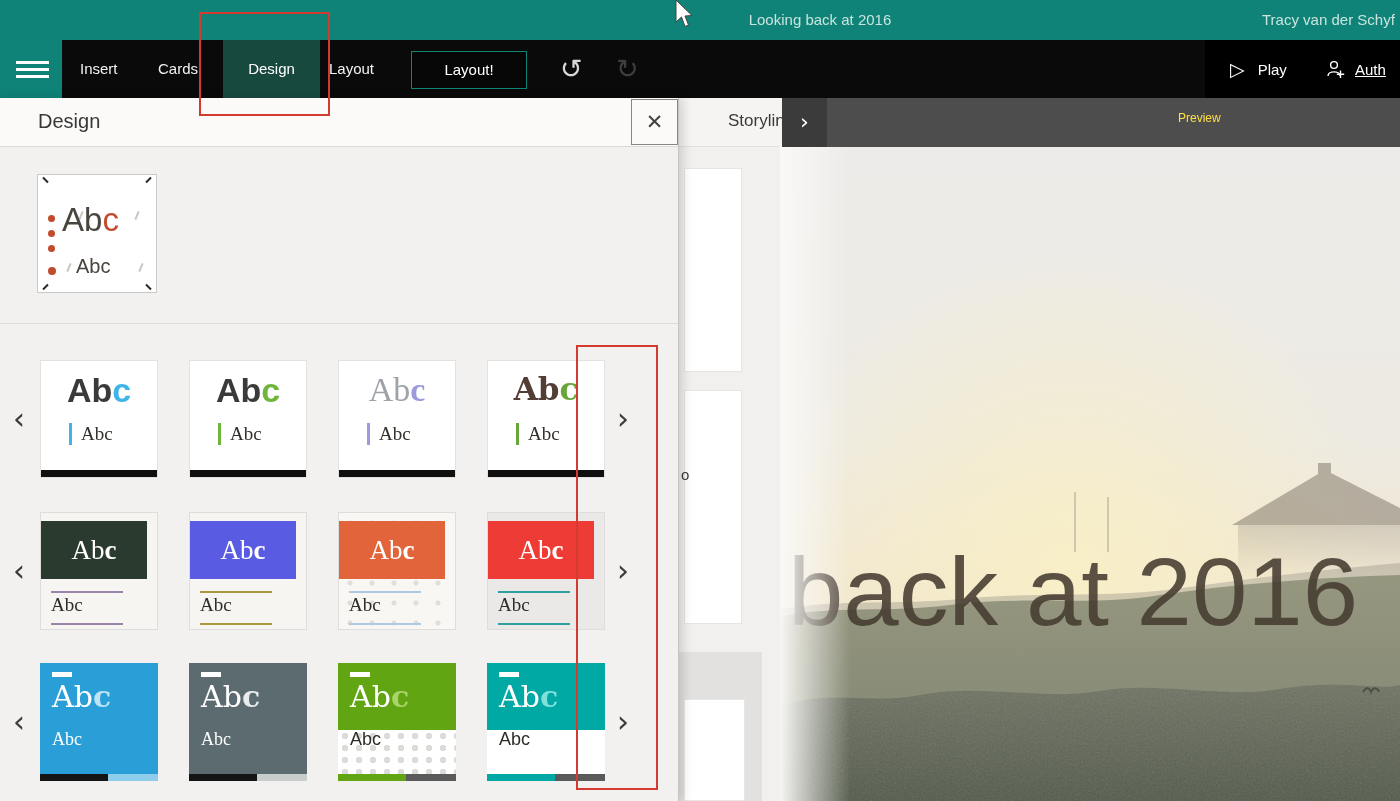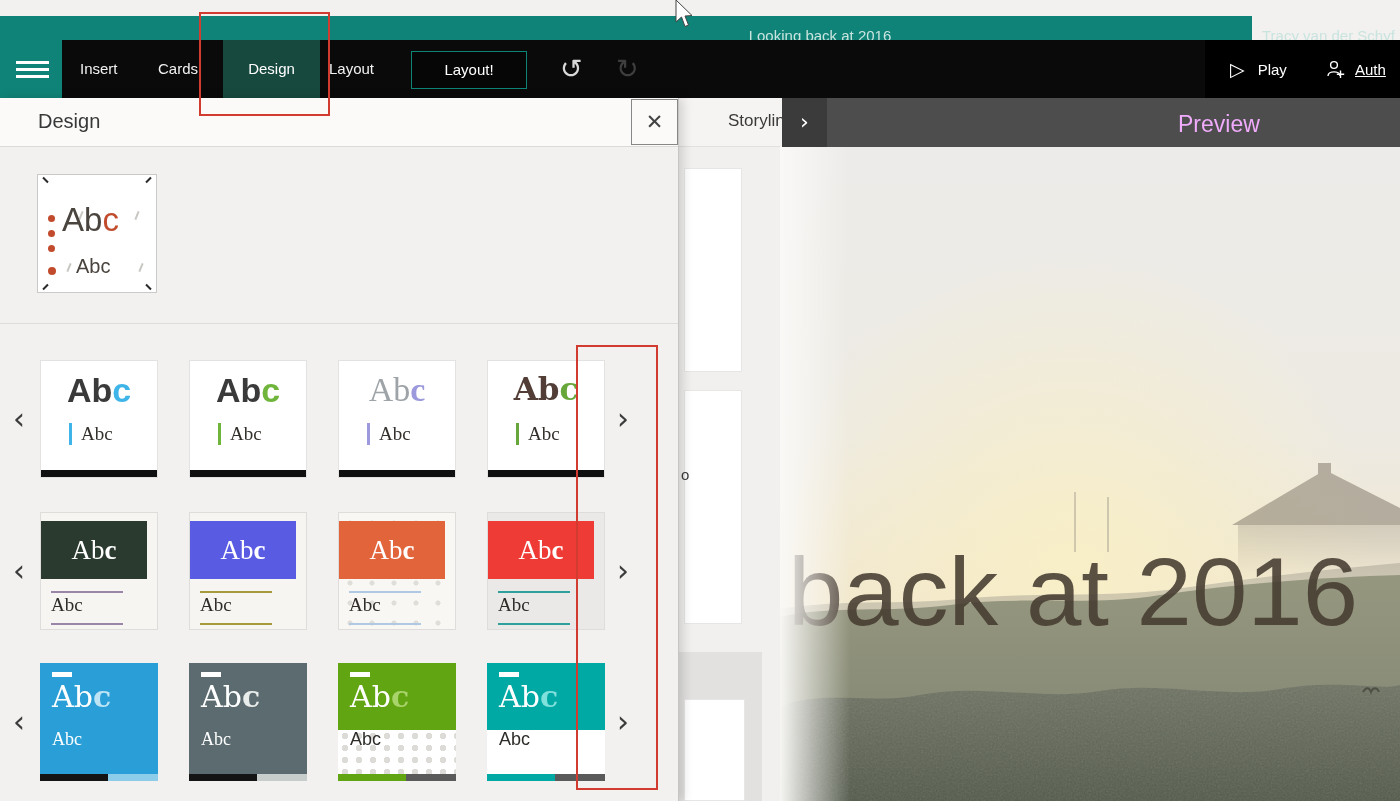--- a/index.html
+++ b/index.html
@@ -1,20 +1,20 @@
 <!DOCTYPE html>
 <html><head>
 <meta charset="utf-8">
 <style>
   * { margin:0; padding:0; box-sizing:border-box; }
   html,body { width:1400px; height:801px; overflow:hidden; background:#F2F1EF;
               font-family:"Liberation Sans", sans-serif; }
 
   
-  #titlebar { position:absolute; left:0; top:16px; width:1252px; height:40px; background:var(--brand,#0F8377); z-index:3; }
+  #titlebar { position:absolute; left:0; top:0; width:1400px; height:40px; background:var(--brand,#0F8377); z-index:3; }
   #titlebar .doc-title { position:absolute; left:720px; top:11px; width:200px; text-align:center; font-size:15px; color:#C9E4DF; }
   #titlebar .user-name { position:absolute; left:1262px; top:11px; font-size:15px; color:#C9E4DF; white-space:nowrap; }
 
   
   #navbar { position:absolute; left:0; top:40px; width:1400px; height:58px; background:#0A0A0A; z-index:3; }
   #nav-teal-corner { position:absolute; left:0; top:0; width:62px; height:58px; background:var(--brand,#0F8377); }
   .hamburger { position:absolute; left:16px; top:21px; width:33px; height:17px; }
   .hamburger i { display:block; height:2.5px; background:#fff; margin-bottom:4.5px; }
   .nav-item { position:absolute; top:0; height:75px; line-height:58px; font-size:15px; color:#F2F2F2; cursor:default; }
   #tab-design { position:absolute; left:223px; top:0; width:97px; height:58px; background:var(--tabbg,#18493F);
@@ -102,21 +102,21 @@
   #scard-2 { left:5px; top:292px; width:58px; height:234px; }
   #sgray   { position:absolute; left:0; top:554px; width:83px; height:149px; background:#E2E1DF; }
   #scard-3 { left:5px; top:601px; width:61px; height:102px; }
   #story-peek { position:absolute; left:2px; top:368px; font-size:15px; color:#3A3A3A; z-index:3; }
   #story-expand { position:absolute; left:782px; top:98px; width:45px; height:49px; background:#3B3B3B; z-index:2;
                   color:#fff; font-size:22px; text-align:center; line-height:47px; cursor:pointer; font-family:"DejaVu Sans",sans-serif;}
 
   
   #preview { position:absolute; left:780px; top:98px; width:620px; height:703px; z-index:1; background:#F4F3F1; }
   #preview-header { position:absolute; left:47px; top:0; width:573px; height:49px; background:#4D4D4D; }
-  #preview-header span { position:absolute; left:351px; top:13px; font-size:23px; color:#f0abfc; }
+  #preview-header span { position:absolute; left:351px; top:13px; font-size:12px; color:#fde047; }
   #photo { position:absolute; left:0; top:49px; width:620px; height:654px; }
 
   
   .annot { position:absolute; border:2px solid var(--red,#D23B30); z-index:9; pointer-events:none; }
   #annot-1 { left:199px; top:12px; width:131px; height:104px; }
   #annot-2 { left:576px; top:345px; width:82px; height:445px; }
 
   #cursor { position:absolute; left:672px; top:0; z-index:10; pointer-events:none; }
 </style>
 </head>

